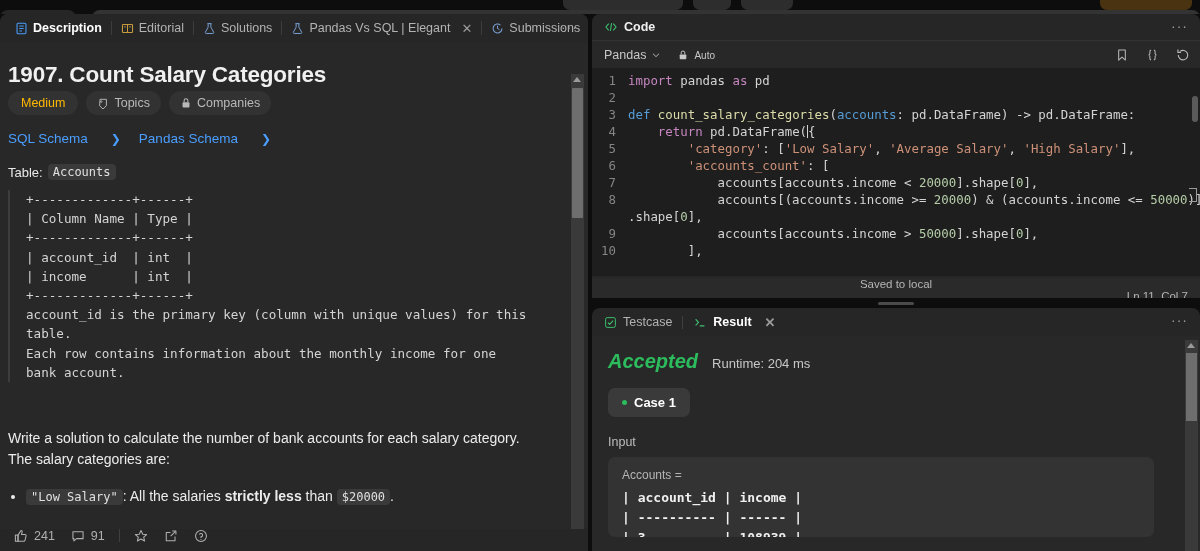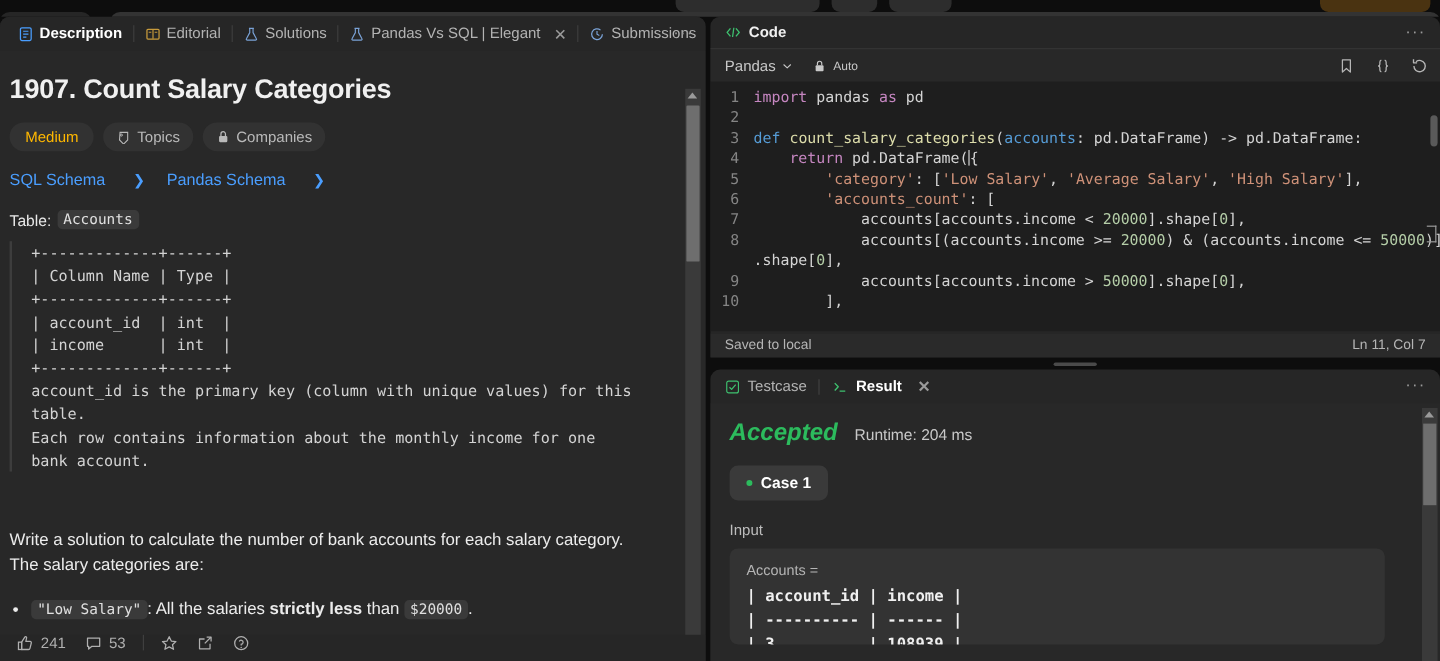--- a/index.html
+++ b/index.html
@@ -31,21 +31,21 @@
   .tab.active { color:#fff; font-weight:bold; }
   .tab-sep { width:1px; height:14px; background:#3d3d3d; margin:0 2px; flex:0 0 auto;}
   .tab-ico { width:13px; height:13px; flex:0 0 auto; display:block; }
   .tab-close { margin-left:6px; font-size:13px; color:#9a9a9a; line-height:1; }
   .tabbar-more { position:absolute; right:10px; top:5px; color:#9a9a9a; font-size:14px; letter-spacing:1px; }
 
   .left-body { position:relative; height:509px; background:#282828; overflow:hidden; }
   .left-content { position:absolute; left:0; top:0; width:566px; padding:14px 22px 0 8px; }
 
   .prob-title { font-size:22.5px; font-weight:bold; color:#f0f0f0; letter-spacing:-0.2px; padding-left:0px; margin-top:6px;}
-  .badges { display:flex; gap:8px; margin-top:14px; }
+  .badges { display:flex; gap:8px; margin-top:3px; }
   .badge { display:flex; align-items:center; gap:5px; background:#323232; color:#b9b9b9;
            border-radius:20px; padding:5px 11px; font-size:12.5px; }
   .badge.medium { color:#ffb800; padding:5px 13px; }
   .badge-ico { width:12px; height:12px; display:block; }
 
   .schema-links { display:flex; align-items:center; gap:8px; margin-top:16px; font-size:13.5px; color:#4a9eff; }
   .schema-link { display:flex; align-items:flex-end; gap:23px; }
   .chev { font-size:12px; color:#4a9eff; }
 
   .table-label { margin-top:18px; font-size:13px; color:#e8e8e8; display:flex; align-items:center; gap:5px;}
@@ -99,21 +99,21 @@
   .k  { color:#c586c0; }  
   .kb { color:#569cd6; }  
   .fn { color:#dcdcaa; }
   .st { color:#ce9178; }
   .nu { color:#b5cea8; }
   .cursor { display:inline-block; width:1px; height:13px; background:#d4d4d4; vertical-align:-2px; }
   .editor-scroll { position:absolute; right:2px; top:28px; width:6px; height:26px; background:#5a5a5a; border-radius:3px; }
   .ed-caret { position:absolute; right:3px; top:120px; width:8px; height:14px; border:1px solid #9a9a9a; border-left:none;}
 
   .code-status { position:absolute; bottom:0; left:0; width:608px; height:20px; background:#2a2a2a;
-                 display:flex; align-items:center; padding:0 12px; }
+                 display:flex; align-items:center; padding:0 12px;flex-direction:column; }
   .code-status .l { color:#b5b5b5; font-size:11.5px; }
   .code-status .r { margin-left:auto; color:#b5b5b5; font-size:11.5px; }
 
   .drag-handle { position:absolute; left:0; top:284px; width:608px; height:10px; }
   .drag-handle i { position:absolute; left:50%; margin-left:-18px; top:4px; width:36px; height:3px; background:#4a4a4a; border-radius:2px;}
 
   .result-panel { position:absolute; left:0; top:294px; width:608px; height:257px;
                   background:#262626; border-radius:8px 8px 0 0; overflow:hidden; }
   .res-tabs { height:28px; display:flex; align-items:center; padding:0 12px; position:relative;text-align:center; }
   .res-tab { display:flex; align-items:center; gap:6px; color:#b3b3b3; font-size:12.5px; }
@@ -279,21 +279,21 @@
         <svg width="14" height="14" viewBox="0 0 16 16">
           <path d="M4.6 14 L4.6 7 L7.6 2.2 A1 1 0 0 1 9.3 3.2 L8.6 6.3 L12.7 6.3 A1.2 1.2 0 0 1 13.8 7.8 L12.6 12.7 A1.6 1.6 0 0 1 11 14 Z" fill="none" stroke="#b0b0b0" stroke-width="1.2" stroke-linejoin="round"></path>
           <rect x="1.6" y="7" width="3" height="7" fill="none" stroke="#b0b0b0" stroke-width="1.2"></rect>
         </svg>
         <span>241</span>
       </div>
       <div class="act">
         <svg width="14" height="14" viewBox="0 0 16 16">
           <path d="M2.2 3.2 L13.8 3.2 L13.8 11 L6.4 11 L3.3 13.6 L3.3 11 L2.2 11 Z" fill="none" stroke="#b0b0b0" stroke-width="1.2" stroke-linejoin="round"></path>
         </svg>
-        <span>53</span>
+        <span>91</span>
       </div>
       <div class="act-sep"></div>
       <div class="act">
         <svg width="14" height="14" viewBox="0 0 16 16">
           <polygon points="8,1.8 10,6 14.4,6.4 11.1,9.4 12.1,13.8 8,11.5 3.9,13.8 4.9,9.4 1.6,6.4 6,6" fill="none" stroke="#b0b0b0" stroke-width="1.2" stroke-linejoin="round"></polygon>
         </svg>
       </div>
       <div class="act">
         <svg width="14" height="14" viewBox="0 0 16 16">
           <path d="M12.6 8.6 L12.6 13.4 L2.6 13.4 L2.6 4 L7.4 4" fill="none" stroke="#b0b0b0" stroke-width="1.2" stroke-linejoin="round"></path>

